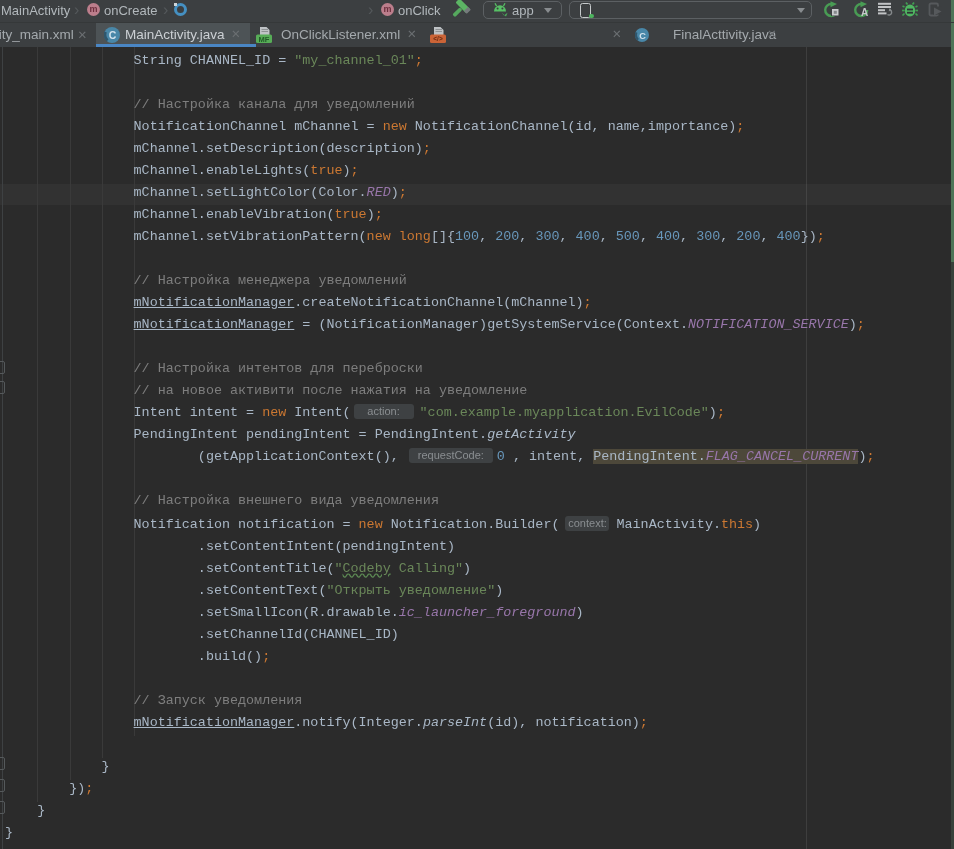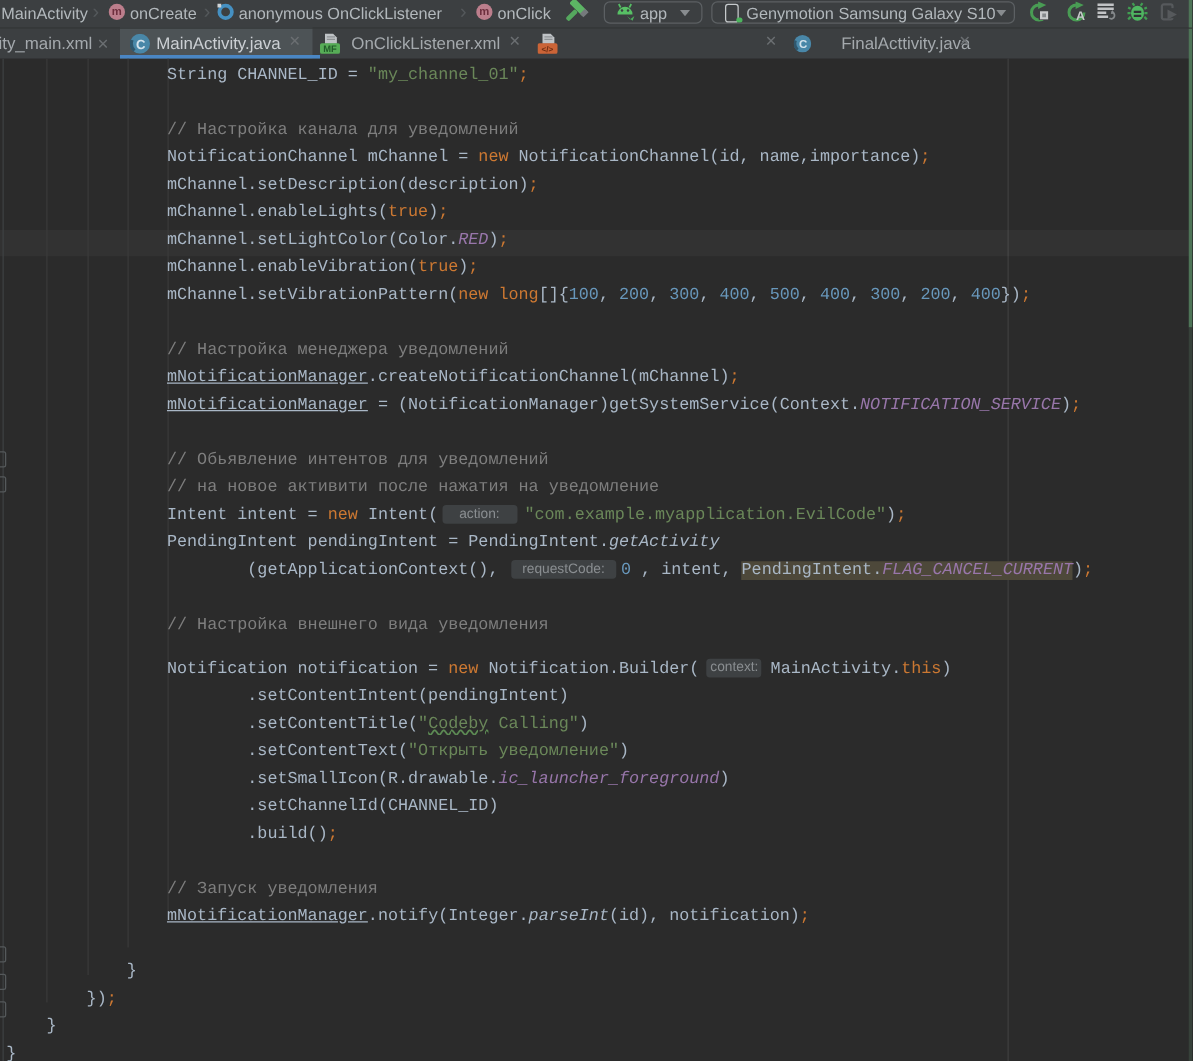--- a/index.html
+++ b/index.html
@@ -49,21 +49,20 @@
 </head>
 <body>
 
 <div id="toolbar">
   <div class="bc" style="left:1px;">MainActivity</div>
   <div class="sep" style="left:74px;">›</div>
   <div class="mico" style="left:87px;">m</div>
   <div class="bc" style="left:104px;">onCreate</div>
   <div class="sep" style="left:163px;">›</div>
   <div class="aico" style="left:174px;"></div>
-  <div class="bc" style="left:191px;">anonymous OnClickListener</div>
   <div class="sep" style="left:368px;">›</div>
   <div class="mico" style="left:381px;">m</div>
   <div class="bc" style="left:398px;">onClick</div>
 
   <svg class="abs" style="left:452px;top:0px;" width="22" height="21" viewBox="0 0 22 21">
     <g transform="rotate(45 10 8)">
       <rect x="1.5" y="3" width="15.5" height="5.8" rx="1.5" fill="#5cb564"></rect>
       <rect x="13.5" y="3" width="4" height="5.8" fill="#75797c"></rect>
       <rect x="7.8" y="9" width="3.8" height="10.5" rx="1.4" fill="#55a85e"></rect>
     </g>
@@ -77,21 +76,20 @@
     <circle cx="5.6" cy="6.4" r="1" fill="#3c3f41"></circle>
     <circle cx="10.4" cy="6.4" r="1" fill="#3c3f41"></circle>
     <path d="M9.5 10.5 L12 13.5 L15.5 10.8 L14 14.5 Z" fill="#4db45e"></path>
   </svg>
   <div class="bc" style="left:512px;">app</div>
   <div class="abs" style="left:544px;top:8px;width:0;height:0;border-left:4.5px solid transparent;border-right:4.5px solid transparent;border-top:5.5px solid #888c8f;"></div>
 
   <div class="combo" style="left:569px; width:243px;"></div>
   <div class="abs" style="left:580px;top:3px;width:11px;height:15px;border:1.5px solid #c6cacc;border-radius:2.5px;"></div>
   <div class="abs" style="left:589px;top:13.5px;width:4.5px;height:4.5px;border-radius:50%;background:#4db45e;"></div>
-  <div class="bc" style="left:597px;">Genymotion Samsung Galaxy S10</div>
   <div class="abs" style="left:797px;top:8px;width:0;height:0;border-left:4.5px solid transparent;border-right:4.5px solid transparent;border-top:5.5px solid #888c8f;"></div>
 
   <svg class="abs" style="left:823px;top:1px;" width="18" height="18" viewBox="0 0 18 18">
     <path d="M14.2 9 A6 6 0 1 1 8.5 3" fill="none" stroke="#499C54" stroke-width="2.4"></path>
     <path d="M7.5 0.2 L14 3 L7.5 6.2 Z" fill="#499C54"></path>
     <rect x="8" y="7" width="8" height="8" fill="#3c3f41"></rect>
     <rect x="9" y="8" width="6.5" height="6.5" fill="#c9cbcd"></rect>
     <rect x="10.8" y="9.8" width="3" height="3" fill="#85898c"></rect>
   </svg>
 
@@ -198,28 +196,28 @@
                 mChannel.setDescription(description)<span class="k">;</span>
                 mChannel.enableLights(<span class="k">true</span>)<span class="k">;</span>
                 mChannel.setLightColor(Color.<span class="p">RED</span>)<span class="k">;</span>
                 mChannel.enableVibration(<span class="k">true</span>)<span class="k">;</span>
                 mChannel.setVibrationPattern(<span class="k">new long</span>[]{<span class="n">100</span>, <span class="n">200</span>, <span class="n">300</span>, <span class="n">400</span>, <span class="n">500</span>, <span class="n">400</span>, <span class="n">300</span>, <span class="n">200</span>, <span class="n">400</span>})<span class="k">;</span>
 
                 <span class="c">// Настройка менеджера уведомлений</span>
                 <span class="u">mNotificationManager</span>.createNotificationChannel(mChannel)<span class="k">;</span>
                 <span class="u">mNotificationManager</span> = (NotificationManager)getSystemService(Context.<span class="p">NOTIFICATION_SERVICE</span>)<span class="k">;</span>
 
-                <span class="c">// Обьявление интентов для уведомлений</span>
+                <span class="c">// Настройка интентов для переброски</span>
                 <span class="c">// на новое активити после нажатия на уведомление</span>
                 Intent intent = <span class="k">new</span> Intent(<span class="chip" style="width:60px;margin:0 6px 0 3px;">action:</span><span class="s">"com.example.myapplication.EvilCode"</span>)<span class="k">;</span>
                 PendingIntent pendingIntent = PendingIntent.<span class="em">getActivity</span>
                         (getApplicationContext(), <span class="chip" style="width:84px;margin:0 4px 0 2px;text-align:center;">requestCode:</span><span class="n">0</span> , intent, <span class="hl">PendingIntent.<span class="p">FLAG_CANCEL_CURRENT</span></span>)<span class="k">;</span>
 
                 <span class="c">// Настройка внешнего вида уведомления</span>
-                Notification notification = <span class="k">new</span> Notification.Builder(<span class="chip" style="width:44px;margin:15px 7px 0 6px;">context:</span>MainActivity.<span class="k">this</span>)
+                Notification notification = <span class="k">new</span> Notification.Builder(<span class="chip" style="width:44px;margin:4px 7px 0 6px;">context:</span>MainActivity.<span class="k">this</span>)
                         .setContentIntent(pendingIntent)
                         .setContentTitle(<span class="s">"<span class="wv">Codeby</span> Calling"</span>)
                         .setContentText(<span class="s">"Открыть уведомление"</span>)
                         .setSmallIcon(R.drawable.<span class="p">ic_launcher_foreground</span>)
                         .setChannelId(CHANNEL_ID)
                         .build()<span class="k">;</span>
 
                 <span class="c">// Запуск уведомления</span>
                 <span class="u">mNotificationManager</span>.notify(Integer.<span class="em">parseInt</span>(id), notification)<span class="k">;</span>
 

